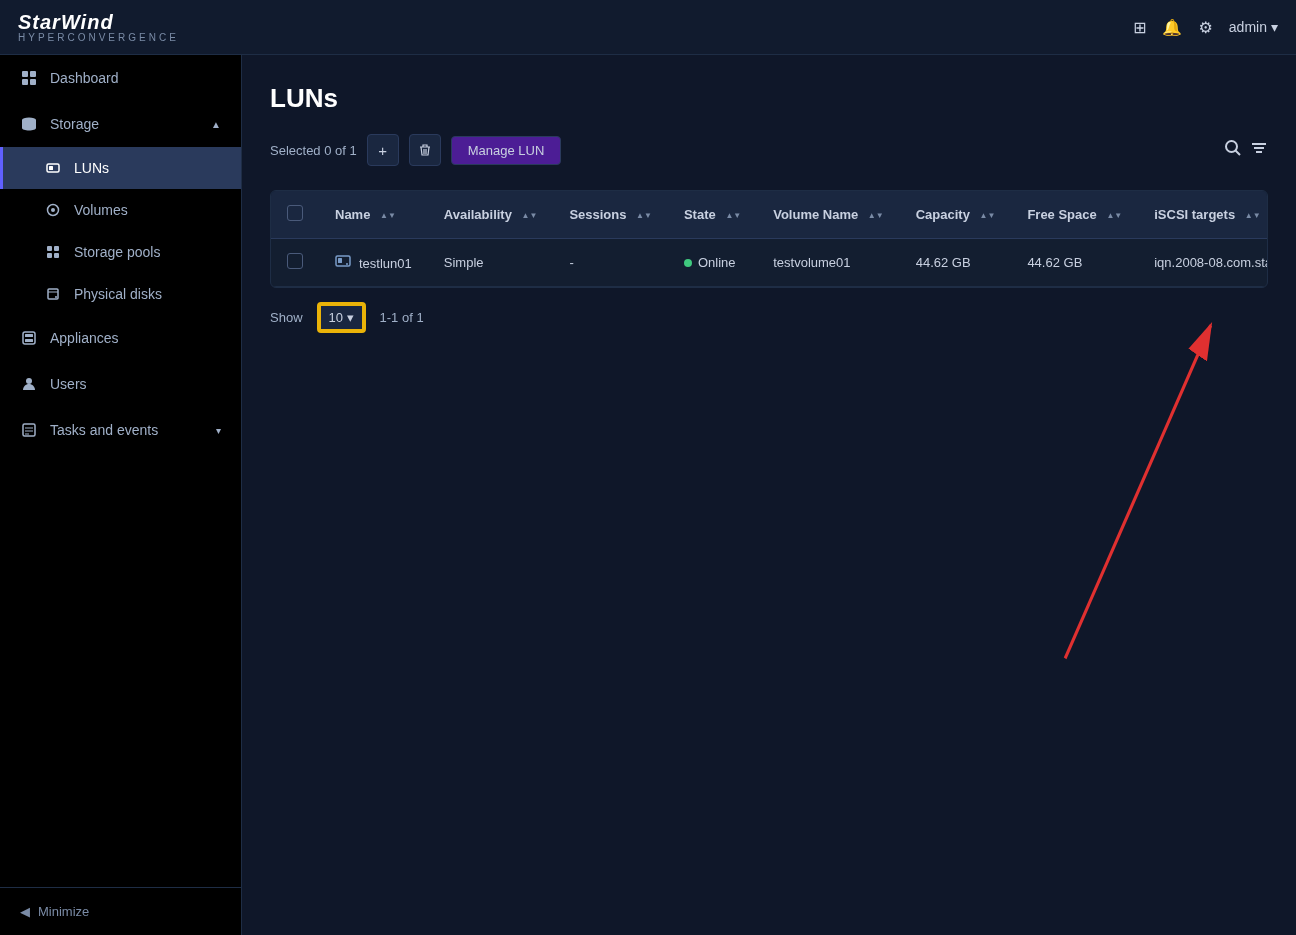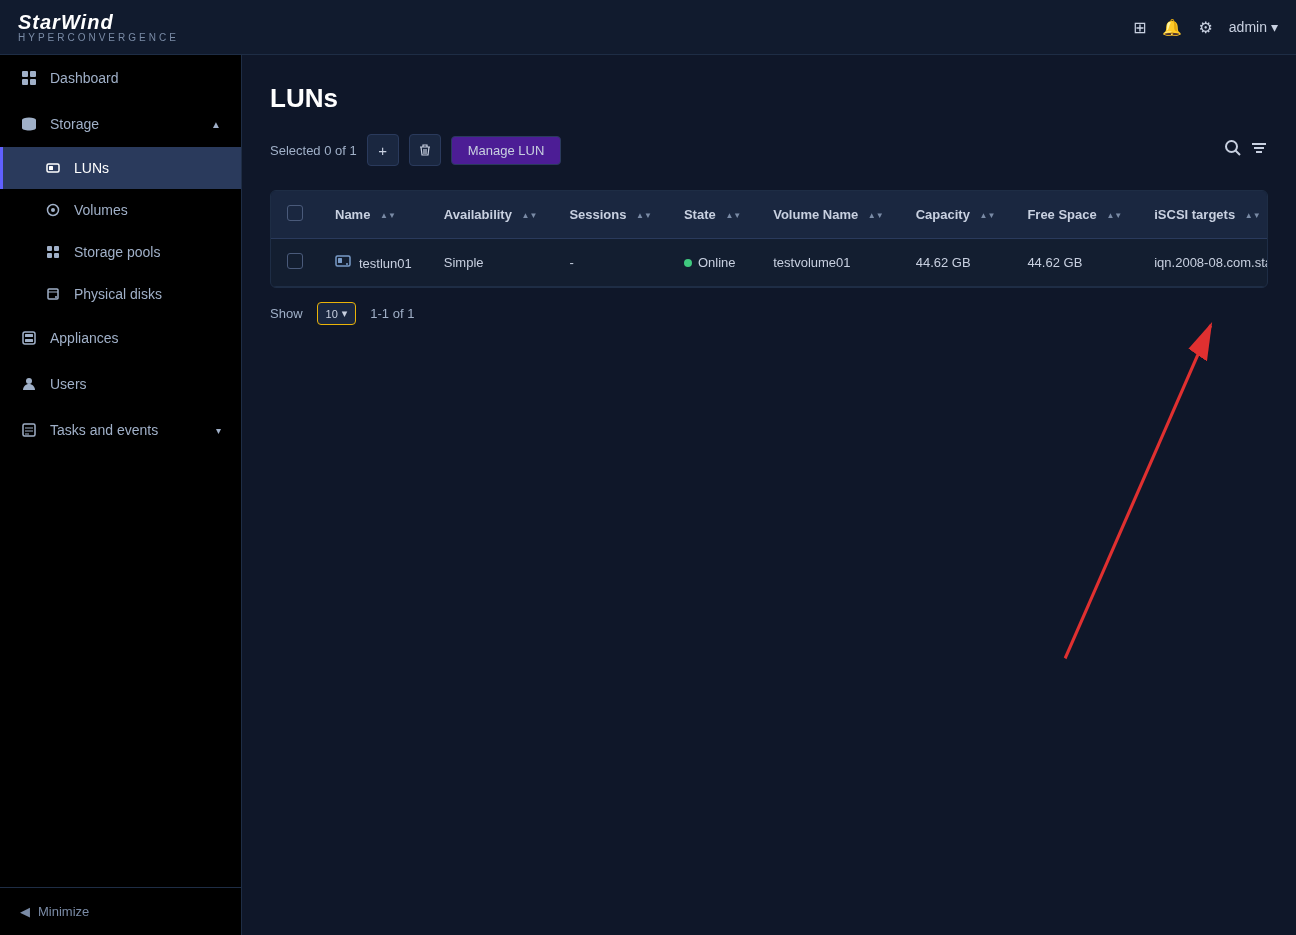--- a/index.html
+++ b/index.html
@@ -290,25 +290,25 @@
       display: flex;
       align-items: center;
       gap: 14px;
       margin-top: 14px;
       font-size: 13px;
       color: #a0b0c8;
     }
     .show-label {}
     .show-select {
       background: #1a2740;
-      border: 1px solid #eab308;
+      border: 4px solid #eab308;
       color: #c8d0e0;
       padding: 4px 8px;
       border-radius: 4px;
-      font-size: 11px;
+      font-size: 13px;
       cursor: pointer;
       display: flex;
       align-items: center;
       gap: 4px;
     }
     .page-info {}
     .main-relative {
       position: relative;
     }
 

